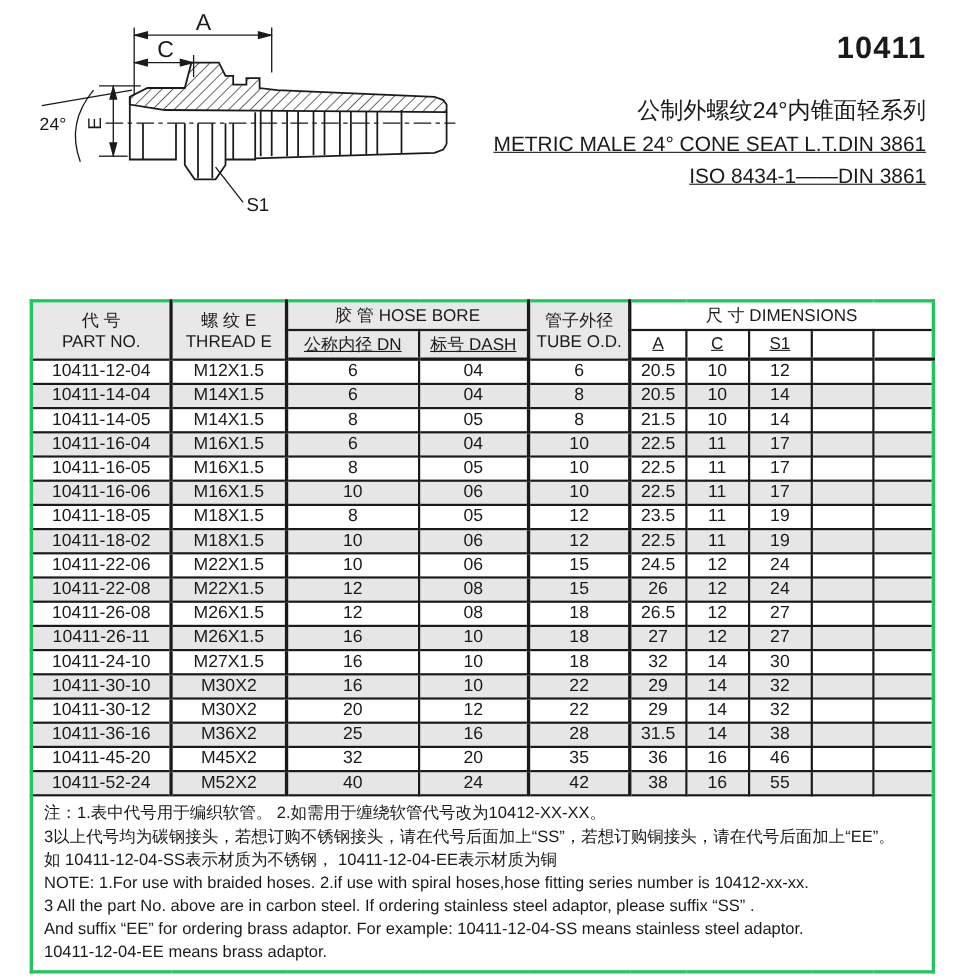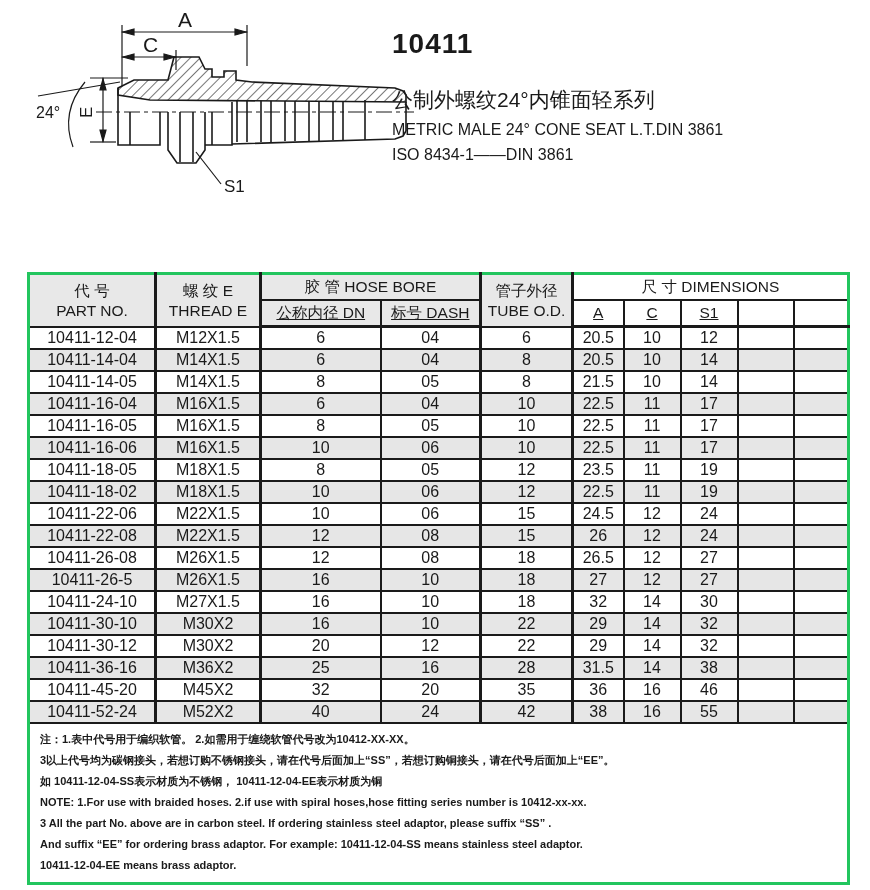--- a/index.html
+++ b/index.html
@@ -3,24 +3,24 @@
 <meta charset="utf-8">
 <style>
   html,body{margin:0;padding:0;}
   body{
     width:870px;height:890px;background:#ffffff;position:relative;
     font-family:"Liberation Sans", sans-serif;color:#1a1a1a;overflow:hidden;
   }
   
   .drawing{position:absolute;left:0;top:0;width:420px;height:250px;}
   
-  .titleblock{position:absolute;left:392px;top:28px;width:450px;text-align:left;}
+  .titleblock{position:absolute;left:392px;top:28px;width:450px;text-align:right;}
   .code{font-size:28px;font-weight:bold;letter-spacing:1px;margin:0 0 26px 0;}
   .t-cn{font-size:21px;margin:0 0 7px 0;}
-  .t-en{font-size:16px;margin:0 0 7px 0;}
+  .t-en{font-size:19px;margin:0 0 7px 0;text-decoration:underline;}
   
   table.parts{
     position:absolute;left:27px;top:272px;width:820px;
     border-collapse:collapse;table-layout:fixed;
     border:3px solid #22c55e;
   }
   .parts th,.parts td{
     border:2px solid #1a1a1a;text-align:center;vertical-align:middle;
     padding:0;font-weight:normal;overflow:hidden;white-space:nowrap;
   }
@@ -28,21 +28,21 @@
   .parts td{font-size:16px;height:20px;}
   .maj{border-right-width:3px !important;}
   .hg{background:#e8e8e8;}
   thead tr:last-child th{border-bottom:3px solid #1a1a1a;text-decoration:underline;}
   tbody.data tr:nth-child(even) td{background:#e6e6e6;}
   
   .notes-cell{
     text-align:left !important;padding:5px 10px 6px 10px !important;
     white-space:normal !important;height:auto !important;
   }
-  .note-line{font-size:11px;line-height:21px;font-weight:bold;}
+  .note-line{font-size:15px;line-height:21px;}
 </style>
 </head>
 <body>
 
 <svg class="drawing" viewBox="0 0 420 250" xmlns="http://www.w3.org/2000/svg">
   <defs>
     <pattern id="hatch" width="7" height="7" patternUnits="userSpaceOnUse" patternTransform="rotate(45)">
       <line x1="0" y1="0" x2="0" y2="7" stroke="#1a1a1a" stroke-width="1.2"></line>
     </pattern>
   </defs>
@@ -284,21 +284,21 @@
         <td>12</td>
         <td class="maj">08</td>
         <td class="maj">18</td>
         <td>26.5</td>
         <td>12</td>
         <td>27</td>
         <td></td>
         <td></td>
       </tr>
       <tr>
-        <td class="maj">10411-26-5</td>
+        <td class="maj">10411-26-11</td>
         <td class="maj">M26X1.5</td>
         <td>16</td>
         <td class="maj">10</td>
         <td class="maj">18</td>
         <td>27</td>
         <td>12</td>
         <td>27</td>
         <td></td>
         <td></td>
       </tr>

